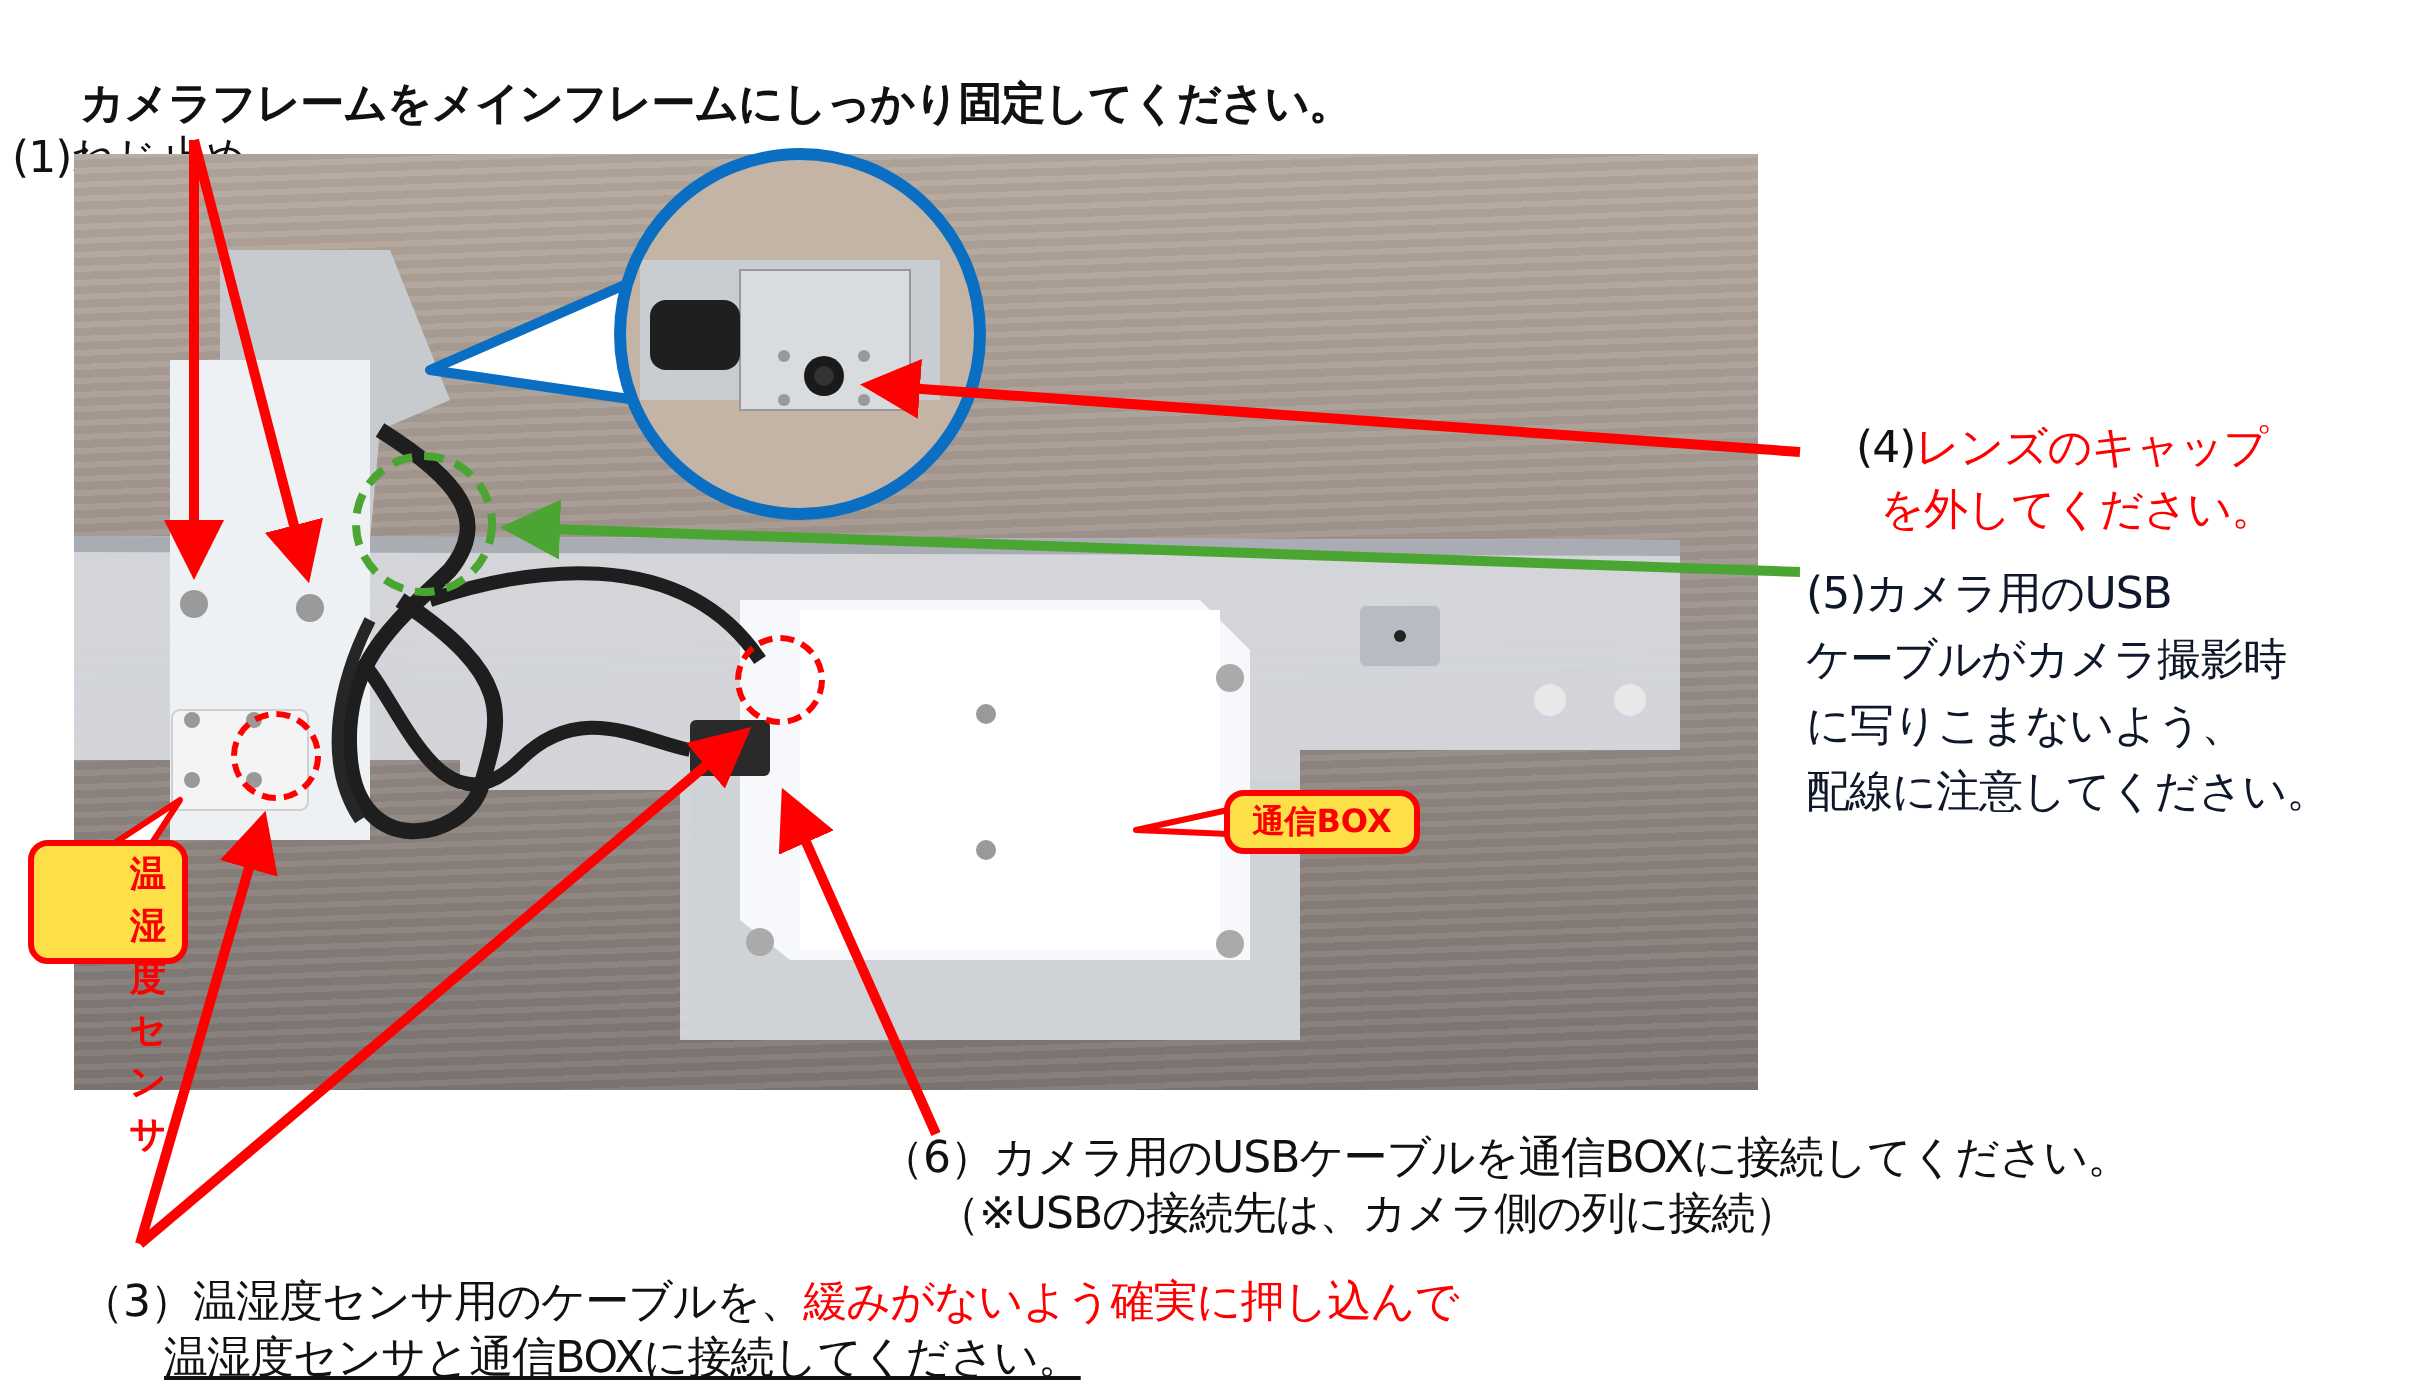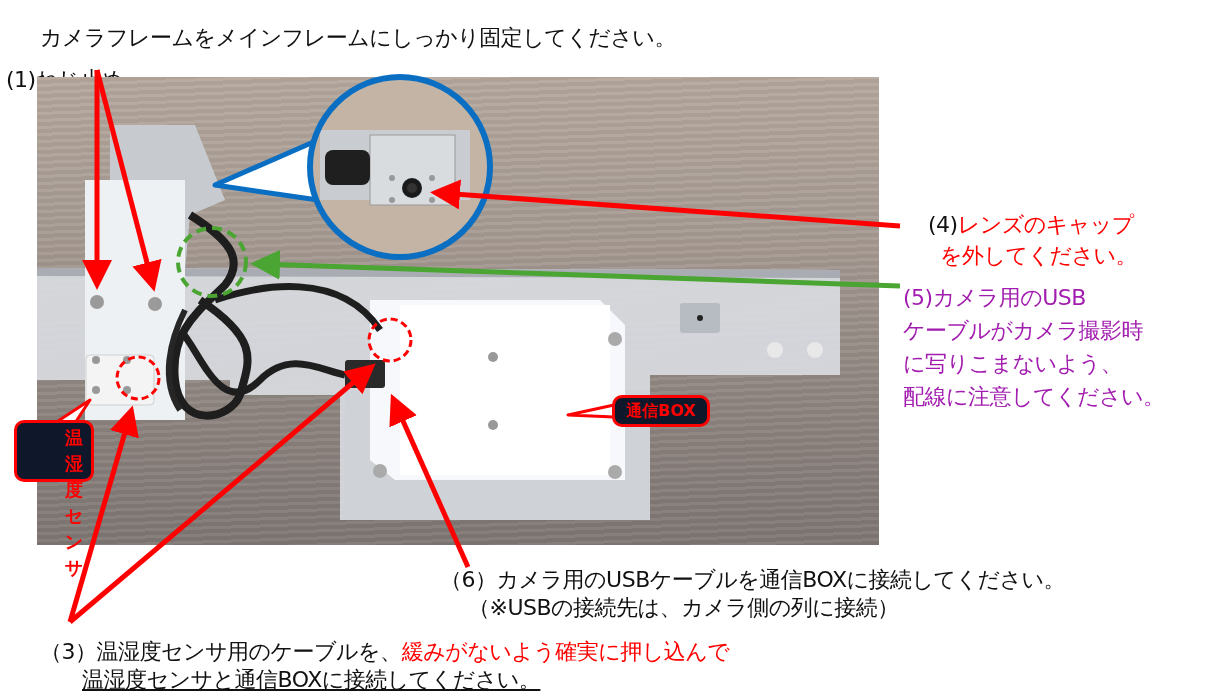--- a/index.html
+++ b/index.html
@@ -1,35 +1,35 @@
 <!DOCTYPE html>
 <html><head>
 <meta charset="utf-8">
 <style>
   html, body { margin: 0; padding: 0; background: #ffffff; }
   body { width: 1214px; height: 699px; position: relative; overflow: hidden;
          font-family: "DejaVu Sans", "Liberation Sans", sans-serif; color: #111; }
   .txt { position: absolute; white-space: nowrap; font-size: 22px; line-height: 26px; letter-spacing: -0.5px; }
   .red { color: #ff0000; }
-  .green { color: #a21caf; }
+  .green { color: #0f172a; }
   .photo { position: absolute; left: 37px; top: 77px; width: 842px; height: 468px; overflow: hidden;
            background: linear-gradient(180deg, #b5a89e 0%, #a69a92 35%, #8e8580 70%, #7f7774 100%); }
   .grain { position: absolute; inset: 0;
            background: repeating-linear-gradient(178deg, rgba(255,255,255,0.05) 0 3px, rgba(0,0,0,0.04) 3px 7px); }
   .overlay { position: absolute; left: 0; top: 0; width: 1214px; height: 699px; pointer-events: none; }
-  .callout { position: absolute; background: #0f172a; border: 3px solid #ff0000; border-radius: 10px;
+  .callout { position: absolute; background: #fde047; border: 3px solid #ff0000; border-radius: 10px;
              color: #ff0000; font-weight: bold; text-align: center; }
   .callout-sensor { left: 14px; top: 420px; width: 80px; height: 62px; font-size: 18px; line-height: 26px; padding-top: 2px; box-sizing: border-box; padding-left: 40px; }
   .callout-box { left: 612px; top: 395px; width: 98px; height: 32px; font-size: 16px; line-height: 26px; box-sizing: border-box; }
 </style>
 </head>
 <body>
 
 <div class="txt" style="left:6px; top:19px;margin-top:48px;">(1)ねじ止め</div>
-<div class="txt" style="left:40px; top:25px;">カメラフレームをメインフレームにしっかり固定してください。</div>
+<div class="txt" style="left:40px; top:40px;font-weight:bold;">カメラフレームをメインフレームにしっかり固定してください。</div>
 
 <div class="photo">
   <div class="grain"></div>
   <svg width="842" height="468" viewBox="37 77 842 468" style="position:absolute;left:0;top:0;">
 
     <path d="M37 268 L840 270 L840 375 L650 375 L650 520 L340 520 L340 395 L230 395 L230 380 L37 380 Z" fill="#d9dde2" opacity="0.9"></path>
     <path d="M37 268 L840 270 L840 278 L37 276 Z" fill="#a9adb3"></path>
 
     <rect x="680" y="303" width="40" height="30" rx="3" fill="#b7bcc2"></rect>
     <circle cx="700" cy="318" r="3" fill="#222"></circle>

